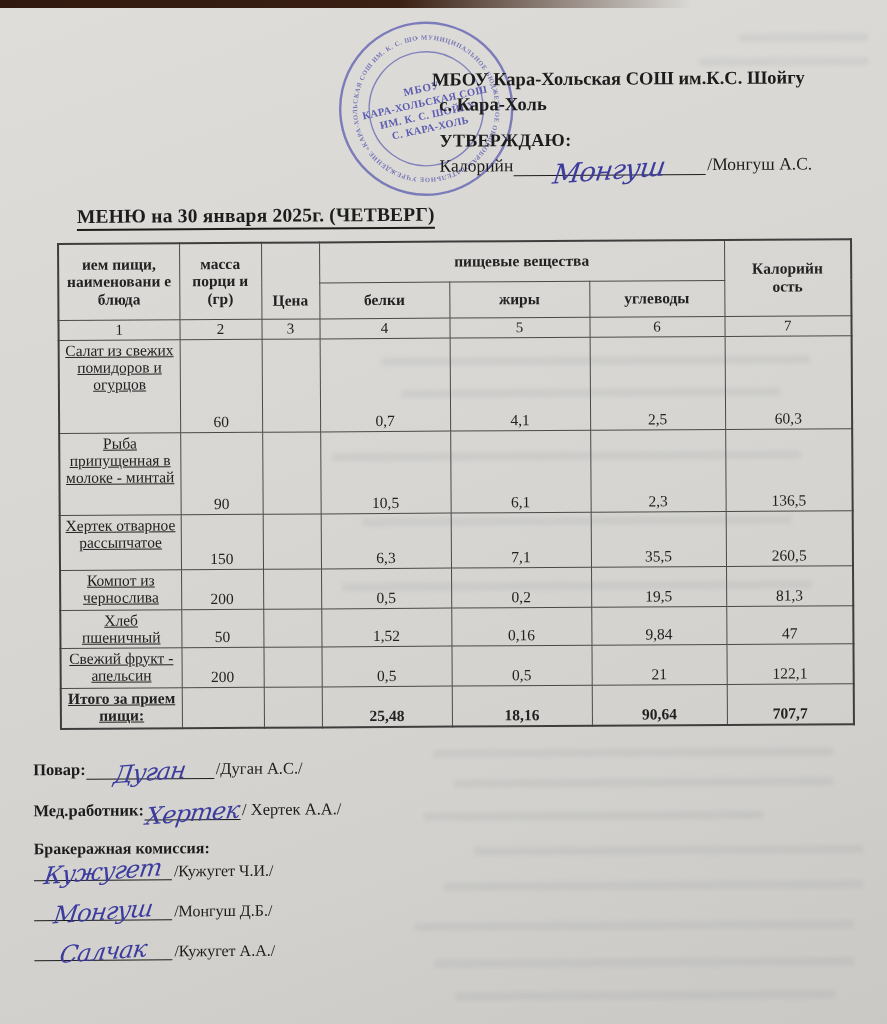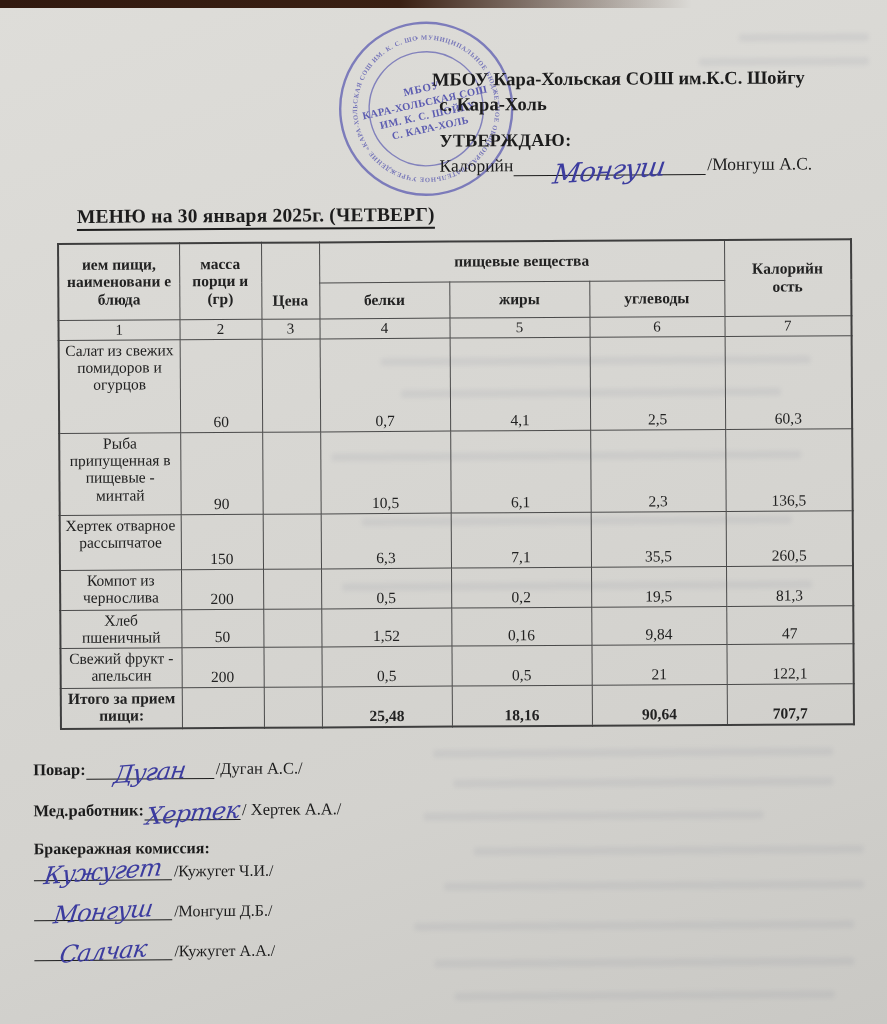--- a/index.html
+++ b/index.html
@@ -40,21 +40,21 @@
   
   table.menu{position:absolute;left:57px;top:243px;width:793px;border-collapse:collapse;table-layout:fixed;
     font-size:15.5px;color:#222;}
   table.menu th,table.menu td{border:1px solid #4a4a4a;padding:1px 4px;overflow:hidden;}
   table.menu{border:2px solid #3e3e3e;}
   tr.h1{height:40px;} tr.h2{height:36px;} tr.h3{height:20px;}
   th{font-weight:bold;font-size:15.5px;line-height:1.15;}
   .th-price{vertical-align:bottom;padding-bottom:9px !important;margin-top:38px;}
   .th-cal span{display:inline-block;max-width:88px;}
   tr.h3 td{text-align:center;font-size:15px;padding:0;}
-  td.name{vertical-align:top;text-align:center;line-height:1.12;padding-top:2px;}
+  td.name{vertical-align:top;text-align:center;line-height:1.12;padding-top:2px;text-decoration:underline;}
   td.val{vertical-align:bottom;text-align:center;padding-bottom:2px;}
   tr.r0{height:93px;} tr.r1{height:82px;} tr.r2{height:55px;} tr.r3{height:40px;}
   tr.r4{height:38px;} tr.r5{height:40px;} tr.total{height:41px;}
   tr.total td{font-weight:bold;border-top:1.5px solid #3e3e3e;}
 
   
   .f-line{position:absolute;left:30px;display:flex;align-items:flex-end;font-size:16.5px;}
   .f-label{font-weight:bold;}
   .cook-line{top:753px;} .med-line{top:794px;}
   .cook-underline{width:128px;height:26px;}
@@ -159,21 +159,21 @@
         <tr class="r0">
           <td class="name">Салат из свежих помидоров и огурцов</td>
           <td class="val">60</td>
           <td class="val"></td>
           <td class="val">0,7</td>
           <td class="val">4,1</td>
           <td class="val">2,5</td>
           <td class="val">60,3</td>
         </tr>
         <tr class="r1">
-          <td class="name">Рыба припущенная в пищевые - минтай</td>
+          <td class="name">Рыба припущенная в молоке - минтай</td>
           <td class="val">90</td>
           <td class="val"></td>
           <td class="val">10,5</td>
           <td class="val">6,1</td>
           <td class="val">2,3</td>
           <td class="val">136,5</td>
         </tr>
         <tr class="r2">
           <td class="name">Хертек отварное рассыпчатое</td>
           <td class="val">150</td>

